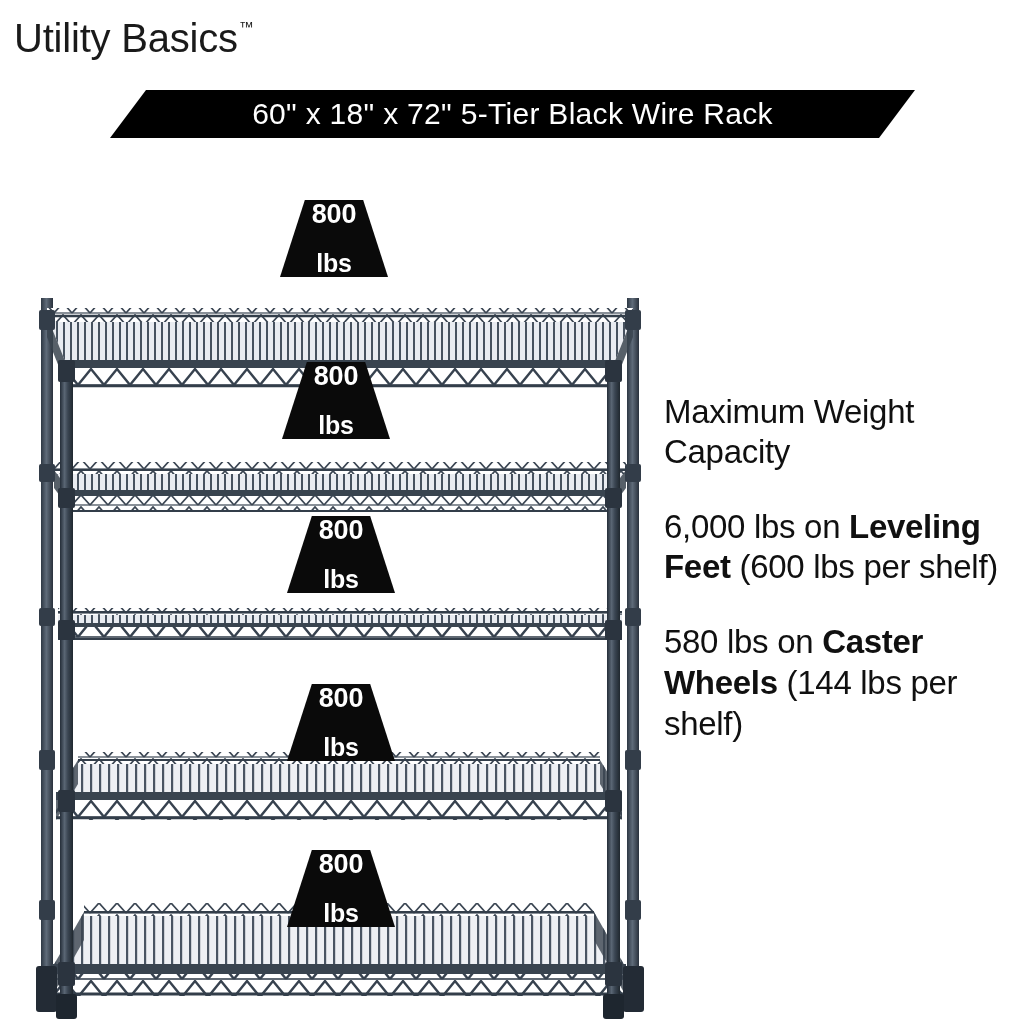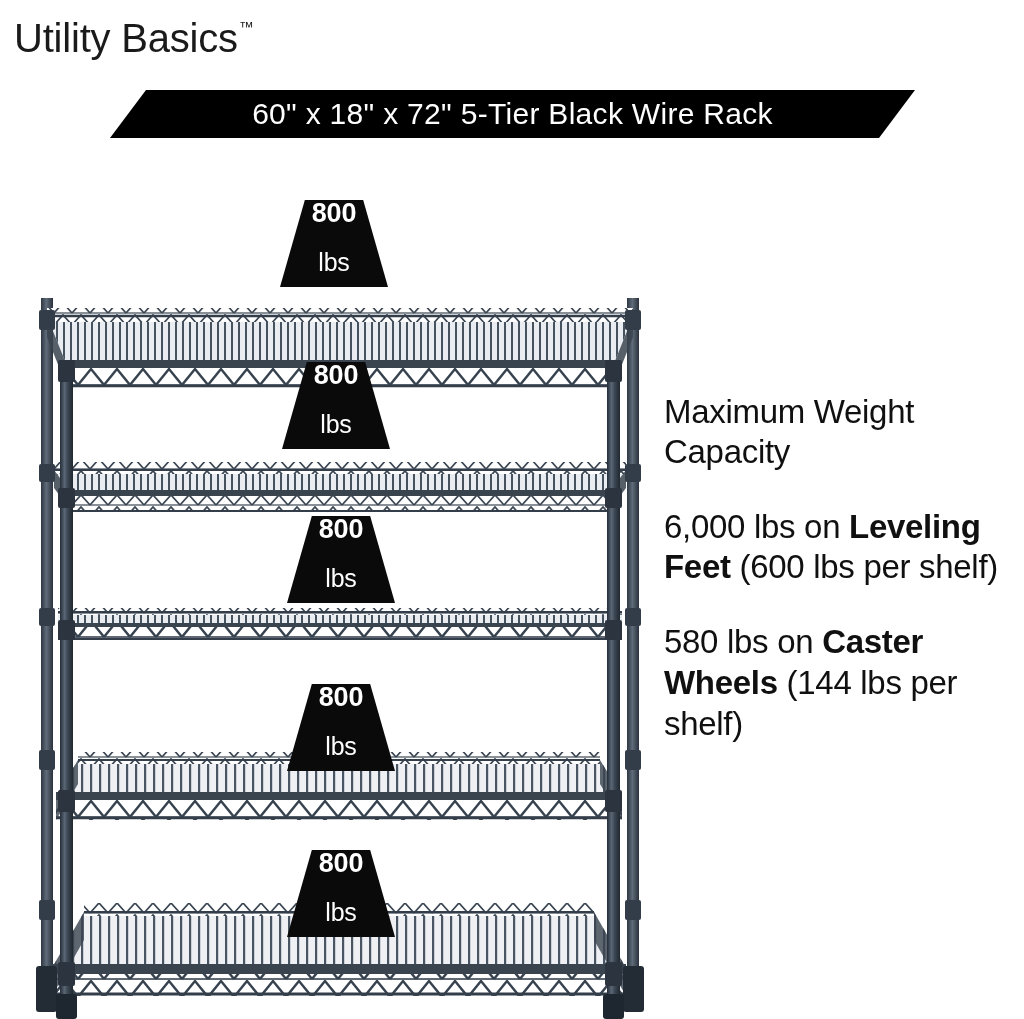--- a/index.html
+++ b/index.html
@@ -102,41 +102,42 @@
   #rack-illustration svg {
     display: block;
     width: 680px;
     height: 849px;
   }
 
   
   .capacity-badge {
     position: absolute;
     width: 108px;
-    height: 87px;
+    height: 77px;
     background: #0a0a0a;
     -webkit-clip-path: polygon(23% 0, 77% 0, 100% 100%, 0 100%);
     clip-path: polygon(23% 0, 77% 0, 100% 100%, 0 100%);
     display: flex;
     flex-direction: column;
     align-items: center;
+    justify-content: center;
     gap: 1px;
     pointer-events: none;
   }
   .capacity-badge .badge-value {
     color: #ffffff;
     font-size: 27px;
     font-weight: 700;
     line-height: 1;
     letter-spacing: -0.2px;
   }
   .capacity-badge .badge-unit {
     color: #ffffff;
     font-size: 25px;
-    font-weight: 400;
+    font-weight: 700;
     line-height: 1;
     letter-spacing: -0.2px;
     margin-top: 22px;
   }
 </style>
 </head>
 <body>
 
 <div id="brand-logo">
   <span>Utility Basics</span><span class="tm">™</span>

